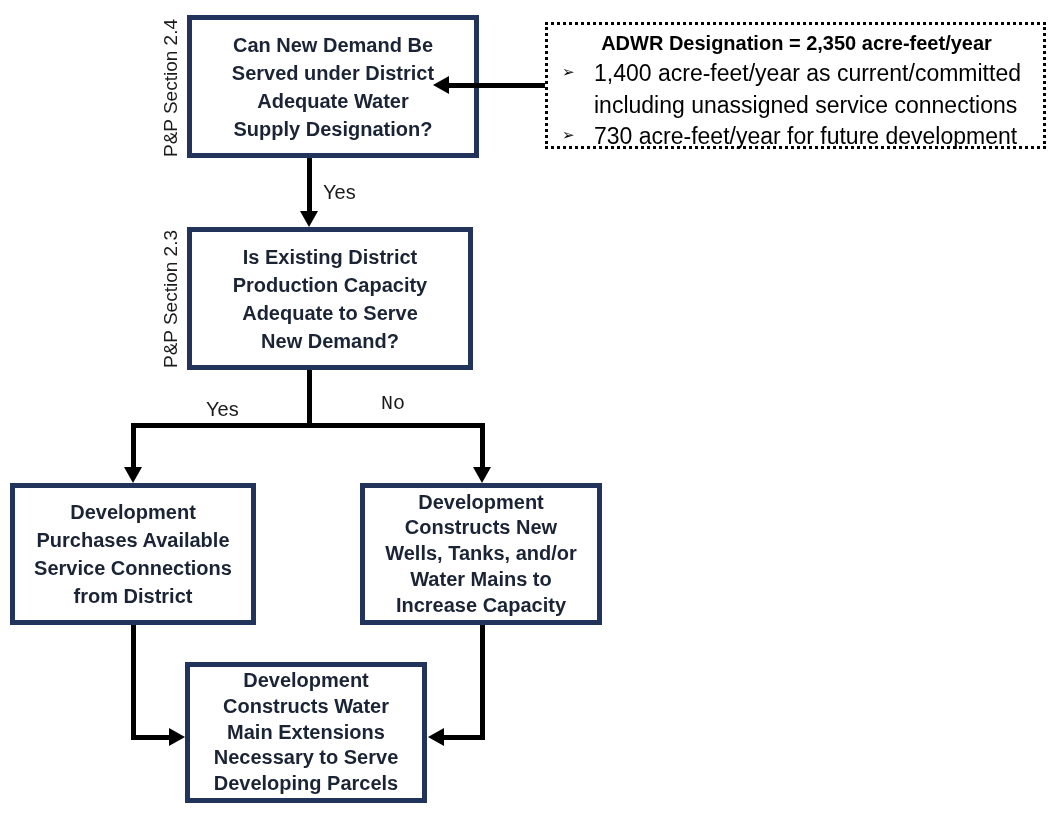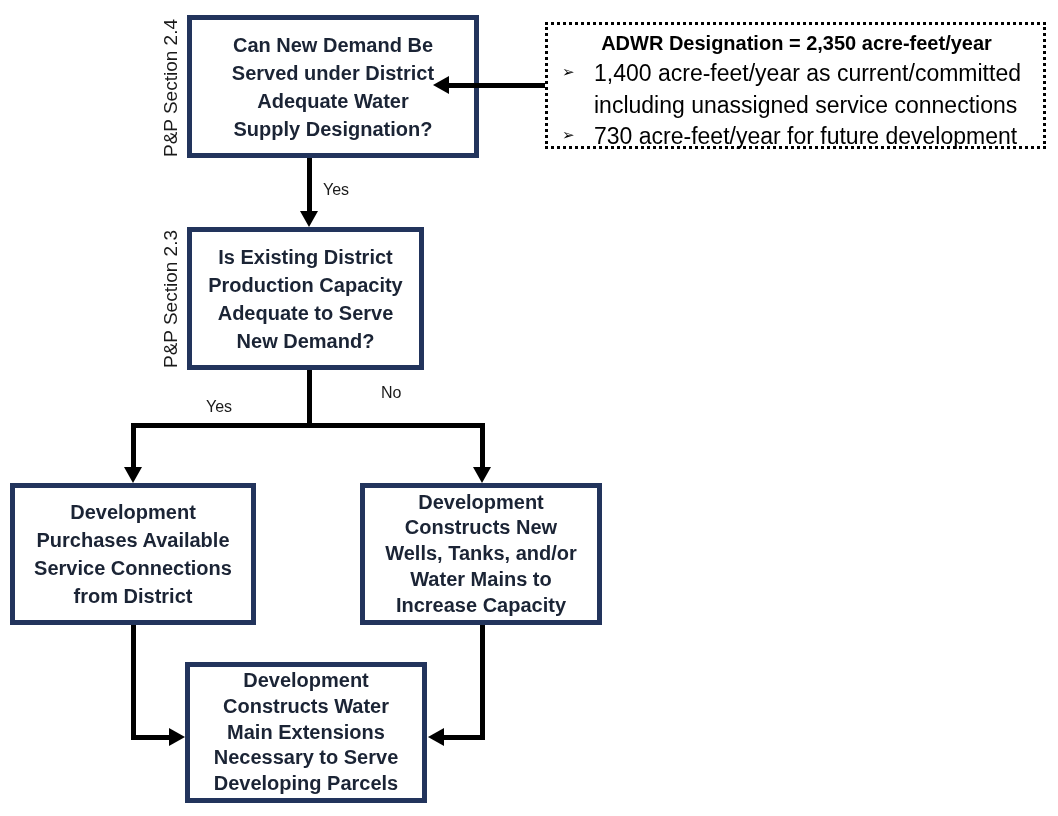--- a/index.html
+++ b/index.html
@@ -79,21 +79,21 @@
     white-space:pre-line;
   }
   
   .line{position:absolute;background:var(--line);}
   .arrowhead{position:absolute;width:0;height:0;}
   .ah-left{border-top:9px solid transparent;border-bottom:9px solid transparent;border-right:16px solid var(--line);}
   .ah-right{border-top:9px solid transparent;border-bottom:9px solid transparent;border-left:16px solid var(--line);}
   .ah-down{border-left:9px solid transparent;border-right:9px solid transparent;border-top:16px solid var(--line);}
   .edge-label{
     position:absolute;
-    font-size:16px;
+    font-size:20px;
     color:var(--label-text);
   }
 </style>
 </head>
 <body>
 
 <div class="canvas">
 
   <div class="rot-label" style="left:96px;top:77px;">P&amp;P Section 2.4</div>
   <div class="rot-label" style="left:96px;top:288px;">P&amp;P Section 2.3</div>
@@ -116,33 +116,33 @@
     </div>
   </div>
 
   <div class="line" style="left:449px;top:83px;width:96px;height:5px;"></div>
   <div class="arrowhead ah-left" style="left:433px;top:76px;"></div>
 
   <div class="line" style="left:307px;top:158px;width:5px;height:54px;"></div>
   <div class="arrowhead ah-down" style="left:300px;top:211px;"></div>
   <div class="edge-label" style="left:323px;top:181px;">Yes</div>
 
-  <div class="node" style="left:187px;top:227px;width:237px;height:143px;">Is Existing District
+  <div class="node" style="left:187px;top:227px;width:286px;height:143px;">Is Existing District
 Production Capacity
 Adequate to Serve
 New Demand?</div>
 
   <div class="line" style="left:307px;top:370px;width:5px;height:58px;"></div>
   <div class="line" style="left:131px;top:423px;width:354px;height:5px;"></div>
   <div class="line" style="left:131px;top:423px;width:5px;height:45px;"></div>
   <div class="arrowhead ah-down" style="left:124px;top:467px;"></div>
   <div class="line" style="left:480px;top:423px;width:5px;height:45px;"></div>
   <div class="arrowhead ah-down" style="left:473px;top:467px;"></div>
   <div class="edge-label" style="left:206px;top:398px;">Yes</div>
-  <div class="edge-label" style="left:381px;top:384px;">No</div>
+  <div class="edge-label" style="left:381px;top:392px;font-family:Liberation Mono, monospace;">No</div>
 
   <div class="node" style="left:10px;top:483px;width:246px;height:142px;">Development
 Purchases Available
 Service Connections
 from District</div>
 
   <div class="node five-lines" style="left:360px;top:483px;width:242px;height:142px;">Development
 Constructs New
 Wells, Tanks, and/or
 Water Mains to

